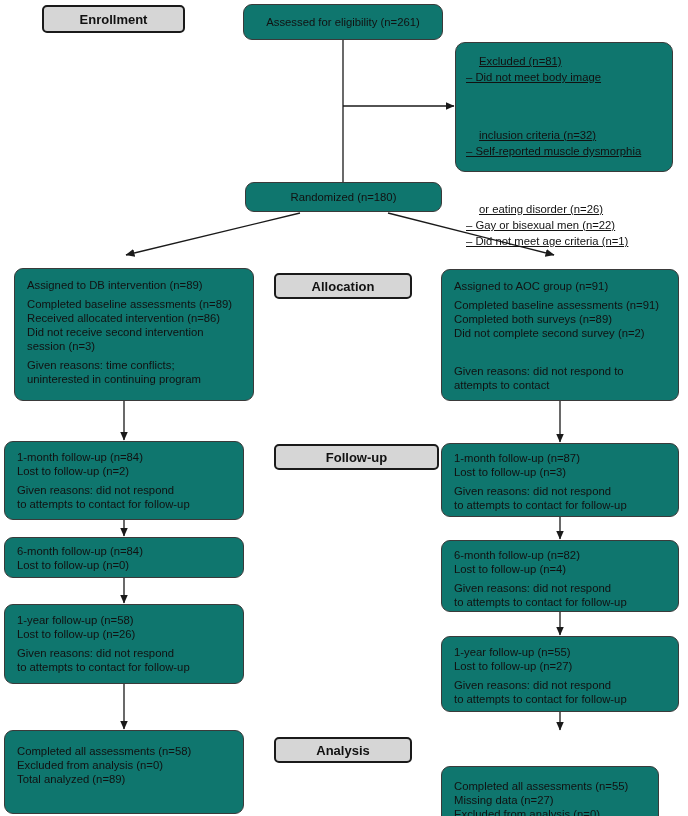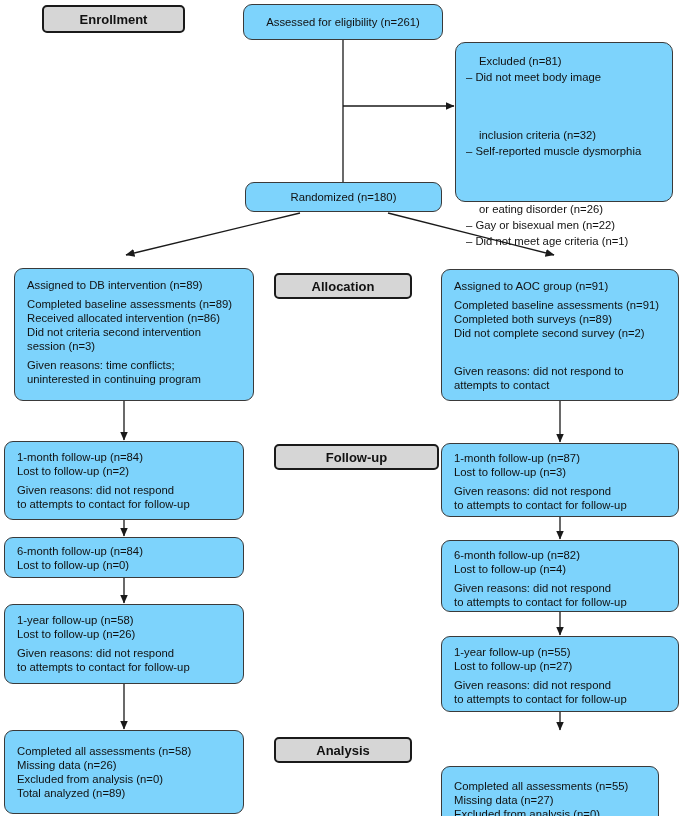--- a/index.html
+++ b/index.html
@@ -15,41 +15,41 @@
   svg.connectors {
     position: absolute;
     left: 0; top: 0;
     width: 688px; height: 816px;
     pointer-events: none;
     z-index: 0;
   }
   .node {
     position: absolute;
     box-sizing: border-box;
-    background: #7dd3fc;
+    background: #0f766e;
     border: 1.3px solid #3a3a3a;
     border-radius: 9px;
     font-size: 11.3px;
     line-height: 14px;
     z-index: 1;
   }
   .node.center {
     display: flex;
     align-items: center;
     justify-content: center;
     text-align: center;
     padding: 0 4px;
   }
   .node .para + .para { margin-top: 5px; }
   .node .line { min-height: 14px; white-space: nowrap; }
 
   
   #assessed   { left: 243px; top: 4px;   width: 200px; height: 36px; }
   #randomized { left: 245px; top: 182px; width: 197px; height: 30px; }
-  #excluded   { left: 455px; top: 42px;  width: 218px; height: 160px; border-radius: 10px; padding: 11px 4px 4px 10px; }
+  #excluded   { left: 455px; top: 42px;  width: 218px; height: 130px; border-radius: 10px; padding: 11px 4px 4px 10px; text-decoration: underline; }
   #excluded .para + .para { margin-top: 2px; }
   #excluded .para:first-child { padding-left: 13px; }
   #excluded .line + .line { padding-left: 13px; margin-top: 44px; }
 
   
   .stage-label {
     position: absolute;
     box-sizing: border-box;
     background: #d6d6d6;
     border: 2px solid #1a1a1a;
@@ -140,21 +140,21 @@
     <span>Randomized (n=180)</span>
   </div>
 
   <div class="node" id="l-alloc">
       <div class="para">
         <div class="line">Assigned to DB intervention (n=89)</div>
       </div>
       <div class="para">
         <div class="line">Completed baseline assessments (n=89)</div>
         <div class="line">Received allocated intervention (n=86)</div>
-        <div class="line">Did not criteria second intervention</div>
+        <div class="line">Did not receive second intervention</div>
         <div class="line">session (n=3)</div>
       </div>
       <div class="para">
         <div class="line">Given reasons: time conflicts;</div>
         <div class="line">uninterested in continuing program</div>
       </div>
     </div>
   <div class="node" id="l-m1">
       <div class="para">
         <div class="line">1-month follow-up (n=84)</div>
@@ -177,21 +177,20 @@
         <div class="line">Lost to follow-up (n=26)</div>
       </div>
       <div class="para">
         <div class="line">Given reasons: did not respond</div>
         <div class="line">to attempts to contact for follow-up</div>
       </div>
     </div>
   <div class="node" id="l-an">
       <div class="para">
         <div class="line">Completed all assessments (n=58)</div>
-        <div class="line">Missing data (n=26)</div>
         <div class="line">Excluded from analysis (n=0)</div>
         <div class="line">Total analyzed (n=89)</div>
       </div>
     </div>
 
   <div class="node" id="r-alloc">
       <div class="para">
         <div class="line">Assigned to AOC group (n=91)</div>
       </div>
       <div class="para">

